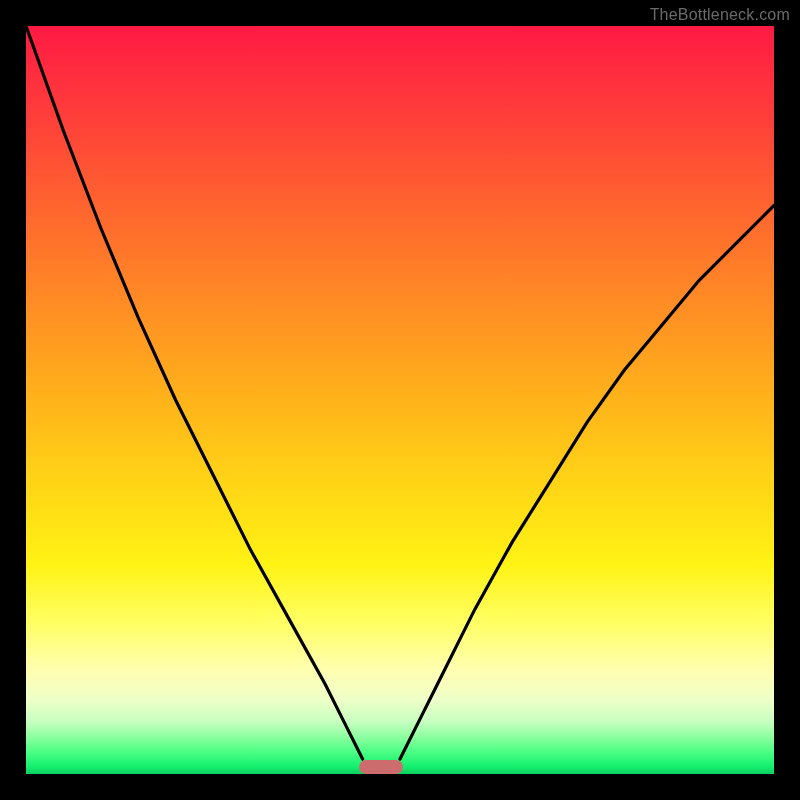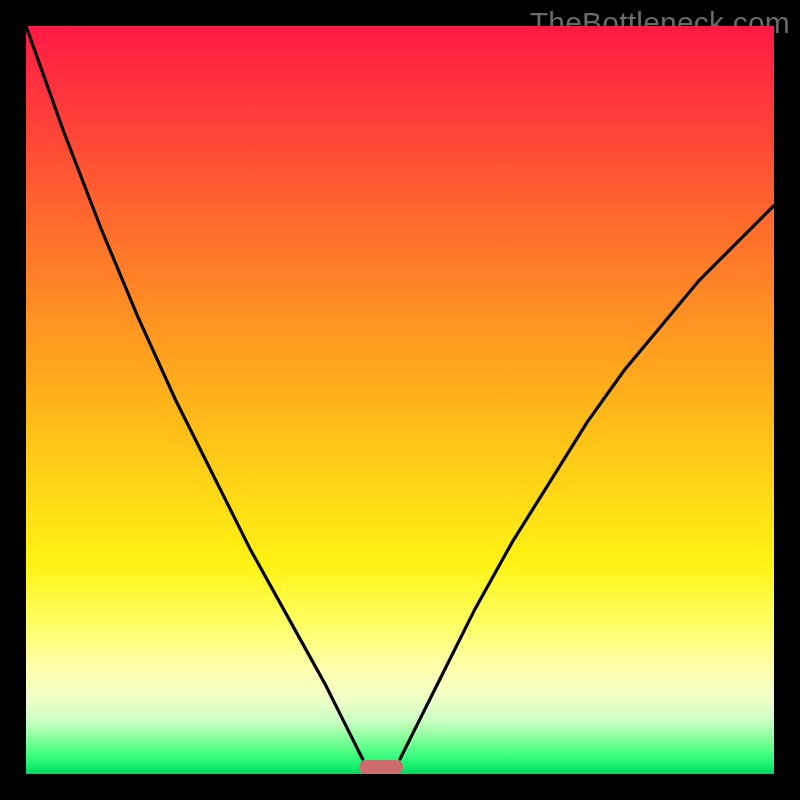--- a/index.html
+++ b/index.html
@@ -40,21 +40,21 @@
       #4dff85 97%,
       #14f06e 99%,
       #0bcf60 100%
     );
   }
   .watermark {
     position: absolute;
     top: 6px;
     right: 10px;
     color: #6a6a6a;
-    font-size: 30px;
+    font-size: 16px;
     font-weight: 500;
     letter-spacing: 0.2px;
     user-select: none;
   }
   .curve-svg {
     position: absolute;
     left: 0; top: 0;
     width: 748px;
     height: 748px;
   }

